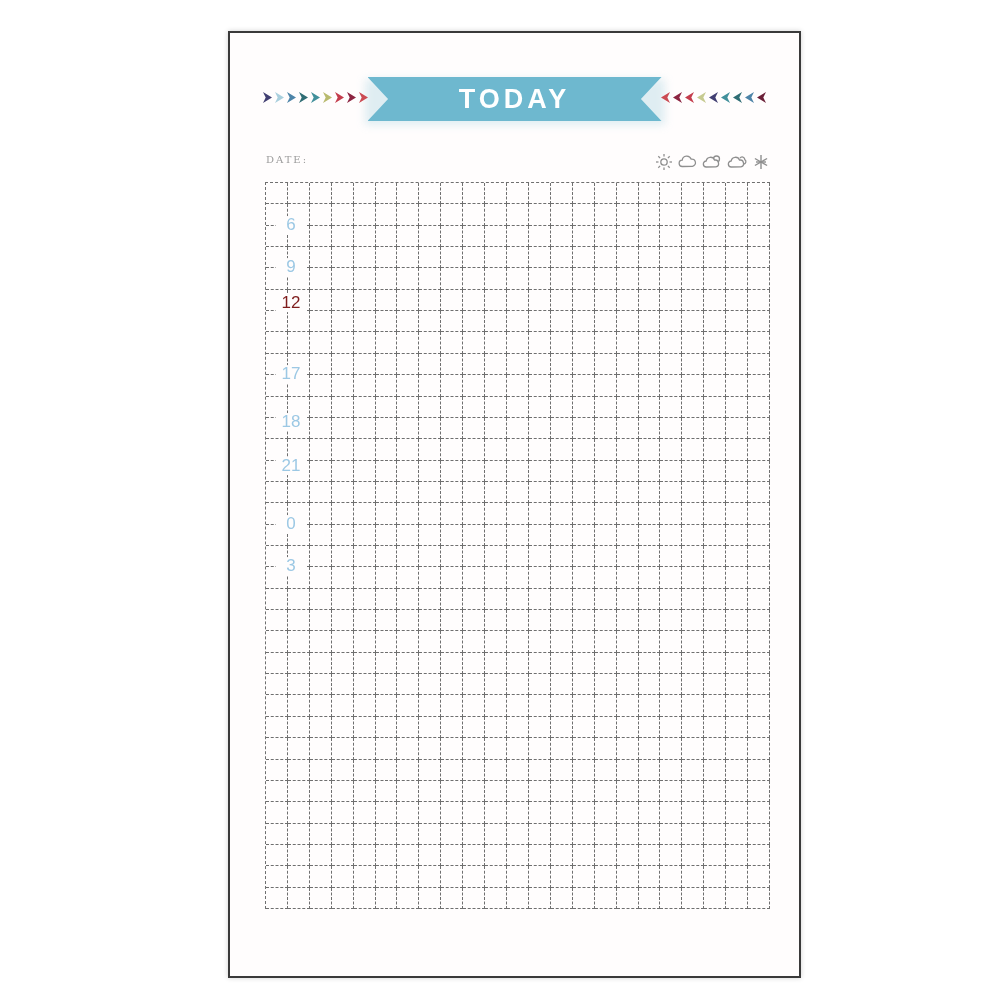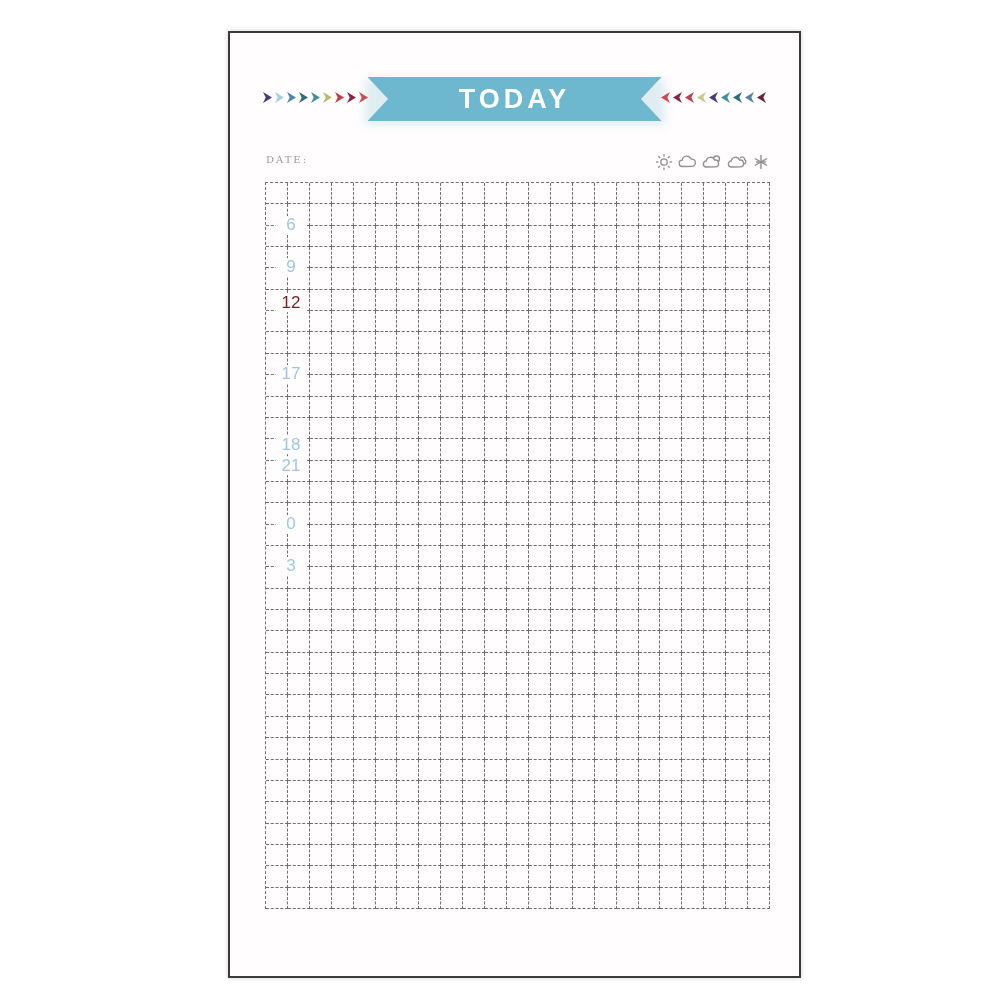--- a/index.html
+++ b/index.html
@@ -912,19 +912,19 @@
       <div class="cell"></div>
       <div class="cell"></div>
       <div class="cell"></div>
       <div class="cell"></div>
       <div class="cell"></div>
       <div class="cell"></div>
       <span class="time-label" style="top: 42.7059px; color: rgb(156, 200, 228);">6</span>
       <span class="time-label" style="top: 85.4118px; color: rgb(156, 200, 228);">9</span>
       <span class="time-label" style="top: 121px; color: #7f1d1d;">12</span>
       <span class="time-label" style="top: 192.176px; color: rgb(156, 200, 228);">17</span>
-      <span class="time-label" style="top: 263px; color: rgb(156, 200, 228);">18</span>
+      <span class="time-label" style="top: 240px; color: rgb(156, 200, 228);">18</span>
       <span class="time-label" style="top: 284px; color: rgb(156, 200, 228);">21</span>
       <span class="time-label" style="top: 341.647px; color: rgb(156, 200, 228);">0</span>
       <span class="time-label" style="top: 384.353px; color: rgb(156, 200, 228);">3</span>
     </div>
 
 </div>
 
 </body></html>

